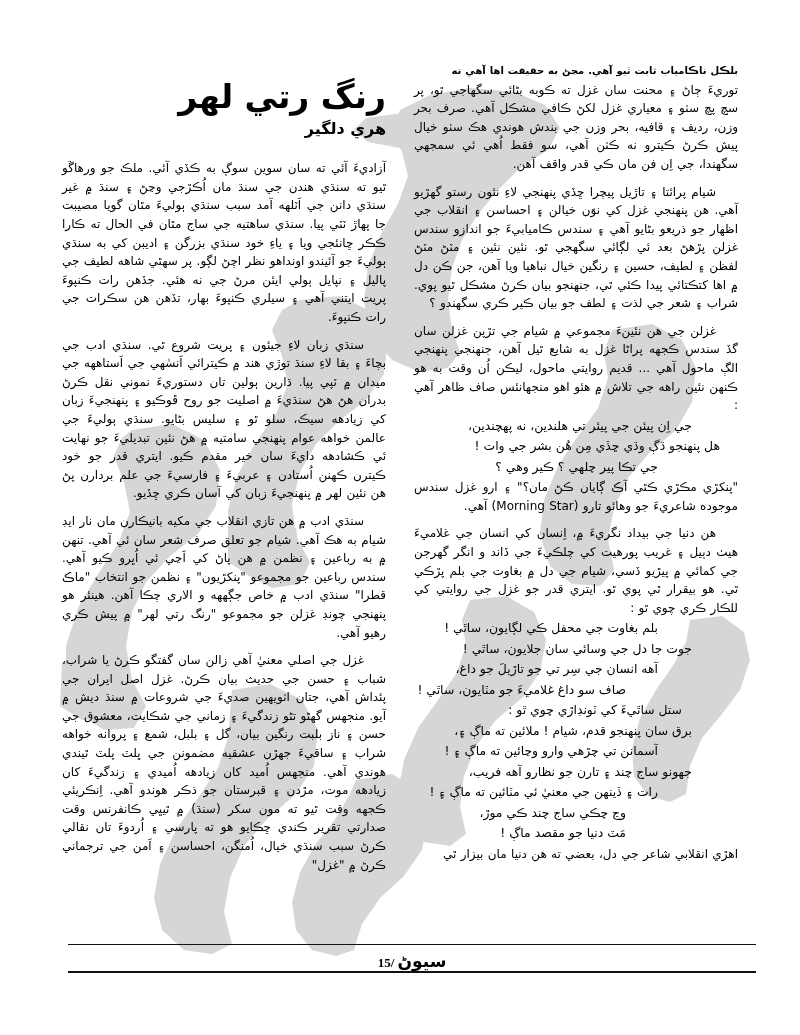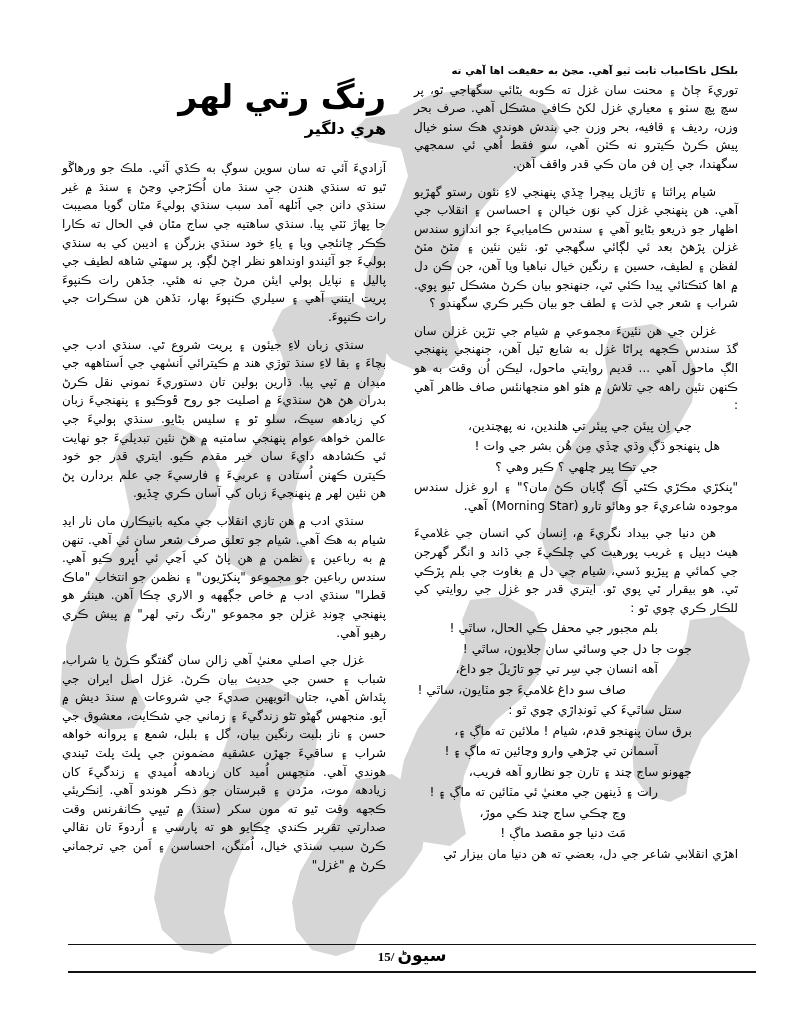--- a/index.html
+++ b/index.html
@@ -130,21 +130,21 @@
   .rule {
     width: 100%;
     height: 0;
     border-top: 1.6px solid #111111;
   }
   .rule.bottom { border-top-width: 2.2px; }
   .footer-inner {
     position: relative;
     height: 26px;
     display: flex;
-    align-items: flex-start;
+    align-items: flex-end;
     justify-content: center;
   }
   .footer-text {
     direction: rtl;
     font-size: 17px;
     font-weight: bold;
     letter-spacing: 0px;
     white-space: nowrap;
   }
   .footer-text .pageno {
@@ -228,21 +228,21 @@
         <span class="line deeper">جي تڪا پير چلهي ؟ ڪير وهي ؟</span>
       </div>
 
       <p class="para no-indent">
         <span>"پنکڙي مڪڙي ڪٿي آڪ ڳايان ڪڻ مان؟" ۽ ارو غزل سندس موجوده شاعريءَ جو وهائو تارو (Morning Star) آهي.</span>
       </p>
 
       <p class="para indent">هن دنيا جي بيداد نگريءَ ۾، اِنسان کي انسان جي غلاميءَ هيٺ دٻيل ۽ غريب پورهيت کي چلڪيءَ جي ڏاند و انگر گهرجن جي کمائي ۾ پيڙيو ڏسي، شيام جي دل ۾ بغاوت جي بلم پڙڪي ٿي. هو بيقرار ٿي پوي ٿو. ايتري قدر جو غزل جي روايتي کي للڪار ڪري چوي ٿو :</p>
 
       <div class="verse">
-        <span class="line deeper">بلم مجبور جي محفل ڪي الحال، ساٿي !</span>
+        <span class="line deeper">بلم بغاوت جي محفل ڪي لڳايون، ساٿي !</span>
         <span class="line deep">جوت جا دل جي وسائي سان جلايون، ساٿي !</span>
         <span class="line deeper">آهه انسان جي سِر تي جو تاڙيلَ جو داغ،</span>
         <span class="line deepest">صاف سو داغ غلاميءَ جو مٽايون، ساٿي !</span>
       </div>
 
       <p class="intro-line" style="padding-right:56px;">ستل ساٿيءَ کي ٽونڊاڙي چوي ٿو :</p>
 
       <div class="verse">
         <span class="line deep">برق سان پنهنجو قدم، شيام ! ملائين ته ماڳ ۽،</span>
         <span class="line deeper">آسمانن تي چڙهي وارو وڃائين ته ماڳ ۽ !</span>

